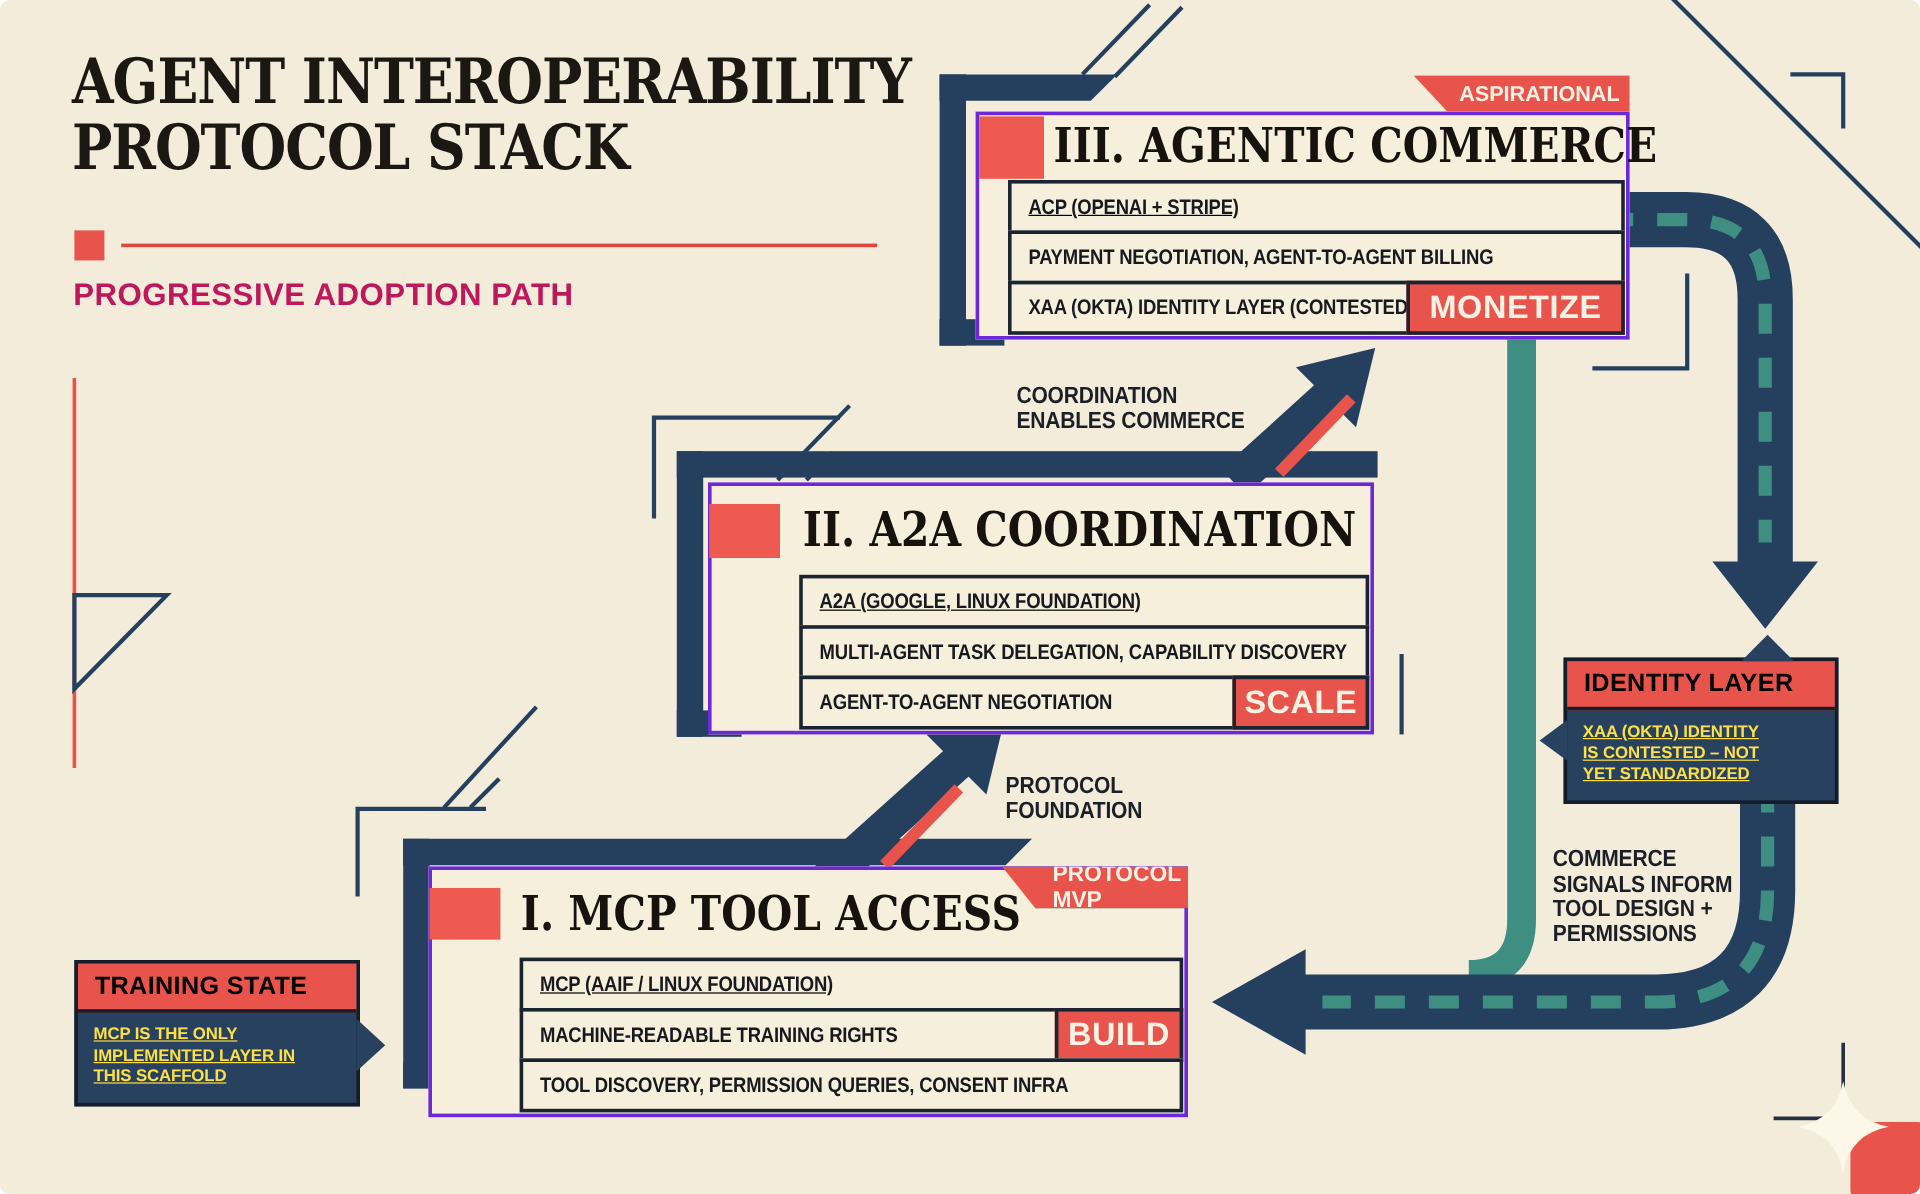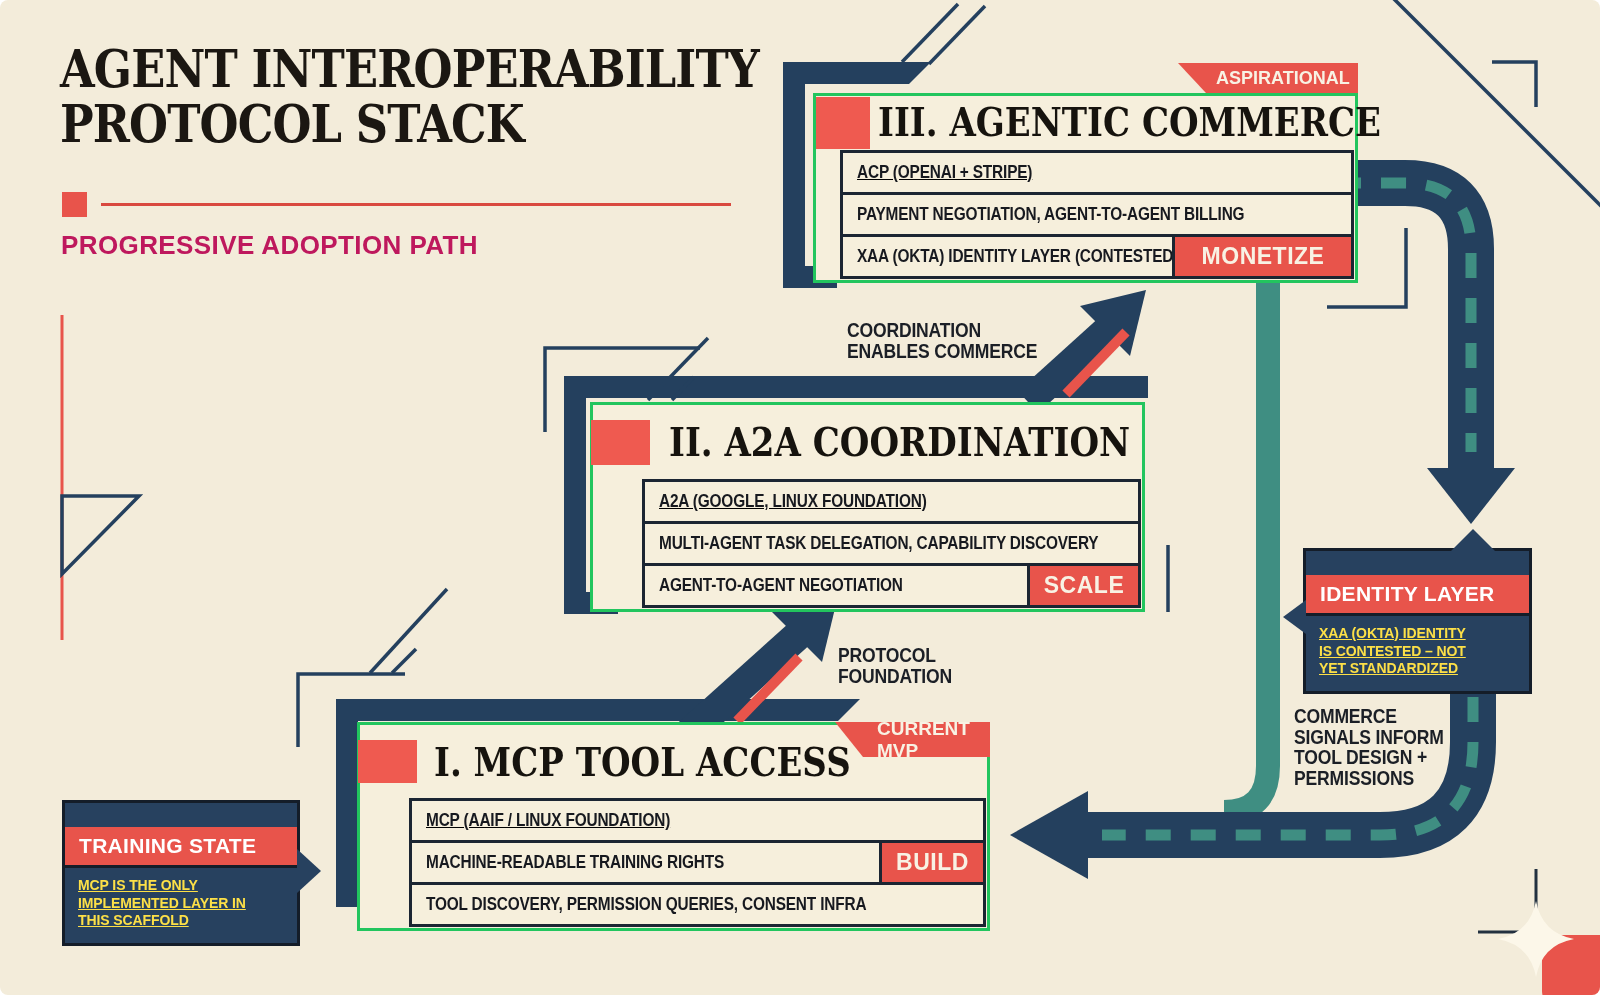--- a/index.html
+++ b/index.html
@@ -10,67 +10,67 @@
   
   .h-title{position:absolute;left:60px;top:42px;margin:0;font-family:"DejaVu Serif",serif;
            font-weight:700;font-size:52px;line-height:1.05;color:#1b1712;letter-spacing:-1px;
            transform:scaleX(.86);transform-origin:left top;white-space:pre-line;}
   .div-square{position:absolute;left:62px;top:192px;width:25px;height:25px;background:#e8544b;}
   .div-line{position:absolute;left:101px;top:203px;width:630px;height:3px;background:#d9493f;}
   .h-sub{position:absolute;left:61px;top:230px;margin:0;font-size:26px;font-weight:700;
          color:#be185d;letter-spacing:.4px;}
 
   
-  .layer{position:absolute;background:#f6efdc;border:3px solid #22c55e;box-sizing:border-box;}
+  .layer{position:absolute;background:#f6efdc;border:3px solid #6d28d9;box-sizing:border-box;}
   #box-mcp{left:357px;top:722px;width:633px;height:209px;}
   #box-a2a{left:590px;top:402px;width:555px;height:210px;}
   #box-commerce{left:813px;top:93px;width:545px;height:190px;}
 
   .layer .sq{position:absolute;background:#ef5a50;}
   #box-mcp .sq{left:-2px;top:15px;width:59px;height:43px;}
   #box-a2a .sq{left:-2px;top:15px;width:59px;height:45px;}
   #box-commerce .sq{left:0;top:1px;width:54px;height:52px;}
 
   .layer h2{position:absolute;margin:0;font-family:"DejaVu Serif",serif;font-weight:700;
             font-size:40px;line-height:1;color:#16130e;white-space:nowrap;
             transform:scaleX(.85);transform-origin:left top;}
   #box-mcp h2{left:74px;top:17px;}
   #box-a2a h2{left:76px;top:17px;}
   #box-commerce h2{left:62px;top:6px;}
 
-  .rows{position:absolute;left:49px;right:1px;bottom:1px;}
+  .rows{position:absolute;left:73px;right:1px;bottom:1px;}
   #box-commerce .rows{left:24px;}
   .row{position:relative;height:45px;border:3px solid #1b2532;box-sizing:border-box;
        margin-top:-3px;display:flex;align-items:center;padding-left:14px;background:#f6efdc;}
   .row:first-child{margin-top:0;text-decoration:underline;}
   .row .txt{display:inline-block;transform:scaleX(.88);transform-origin:left center;
             font-weight:700;font-size:17.5px;letter-spacing:-.2px;color:#17191f;white-space:nowrap;}
 
   .action{position:absolute;top:-3px;bottom:-3px;right:-3px;display:flex;align-items:center;
           justify-content:center;background:#e8544b;border:3px solid #1b2532;box-sizing:border-box;
-          color:#f8f2e4;font-weight:700;font-size:23px;letter-spacing:.5px;text-align:center;}
+          color:#f8f2e4;font-weight:700;font-size:27px;letter-spacing:.5px;text-align:center;}
   #box-mcp .action{width:107px;}
   #box-a2a .action{width:114px;}
   #box-commerce .action{width:182px;}
 
   .status{position:absolute;background:#e8544b;color:#f8f2e4;font-weight:700;
           display:flex;align-items:center;box-sizing:border-box;
           clip-path:polygon(0 0,100% 0,100% 100%,28px 100%);
           filter:drop-shadow(1.5px 0 0 #1b2532) drop-shadow(-1.5px 0 0 #1b2532)
                  drop-shadow(0 1.5px 0 #1b2532) drop-shadow(0 -1.5px 0 #1b2532);}
   #box-mcp .status{top:-3px;right:-3px;width:155px;height:35px;font-size:19px;padding-left:42px;}
   #box-commerce .status{top:-33px;right:-3px;width:180px;height:30px;font-size:18px;padding-left:38px;}
 
   
   .callout{position:absolute;border:3px solid #141d29;background:#27415f;box-sizing:border-box;}
   #callout-current{left:62px;top:800px;width:238px;}
   #callout-identity{left:1303px;top:548px;width:229px;}
-  .c-head{height:41px;background:#e8544b;border-bottom:3px solid #141d29;color:#ffffff;
+  .c-head{height:41px;background:#e8544b;border-bottom:3px solid #141d29;color:#000000;
           font-size:21px;font-weight:700;display:flex;align-items:center;padding:0 14px;
-          letter-spacing:.3px;box-sizing:border-box;margin-top:24px;}
+          letter-spacing:.3px;box-sizing:border-box;}
   .c-body{padding:9px 13px 13px;color:#fde047;font-weight:700;font-size:14px;line-height:1.26;
           white-space:pre-line;letter-spacing:-.1px;text-decoration:underline;}
   .ptr{position:absolute;width:0;height:0;}
   .ptr-right{right:-24px;top:46px;border-top:22px solid transparent;
              border-bottom:22px solid transparent;border-left:24px solid #27415f;}
   .ptr-up{left:145px;top:-22px;border-left:22px solid transparent;
           border-right:22px solid transparent;border-bottom:22px solid #27415f;}
   .ptr-left{left:-23px;top:49px;border-top:17px solid transparent;
             border-bottom:17px solid transparent;border-right:23px solid #27415f;}
 
@@ -189,21 +189,21 @@
         </div>
       <div class="row">
         <span class="txt">AGENT-TO-AGENT NEGOTIATION</span>
         <span class="action">SCALE</span>
       </div>
     </div>
   </div>
 
   <div class="layer" id="box-mcp">
     <span class="sq"></span>
-    <div class="status">CURRENT MVP</div>
+    <div class="status">PROTOCOL MVP</div>
     <h2>I. MCP TOOL ACCESS</h2>
     <div class="rows">
       <div class="row">
           <span class="txt">MCP (AAIF / LINUX FOUNDATION)</span>
         </div>
       <div class="row">
         <span class="txt">MACHINE-READABLE TRAINING RIGHTS</span>
         <span class="action">BUILD</span>
       </div>
       <div class="row">

